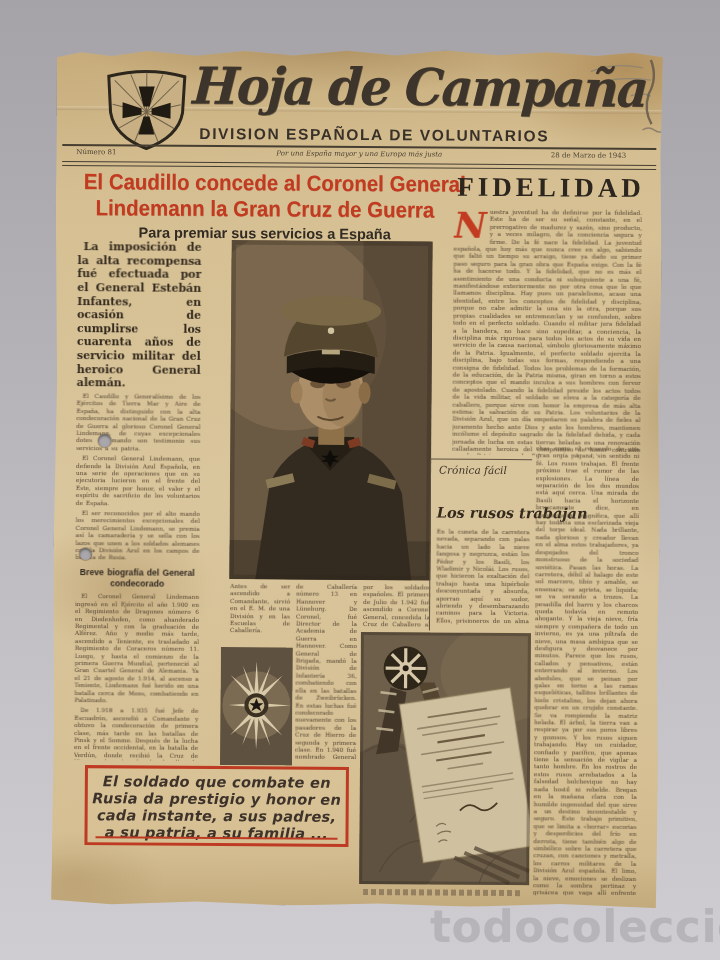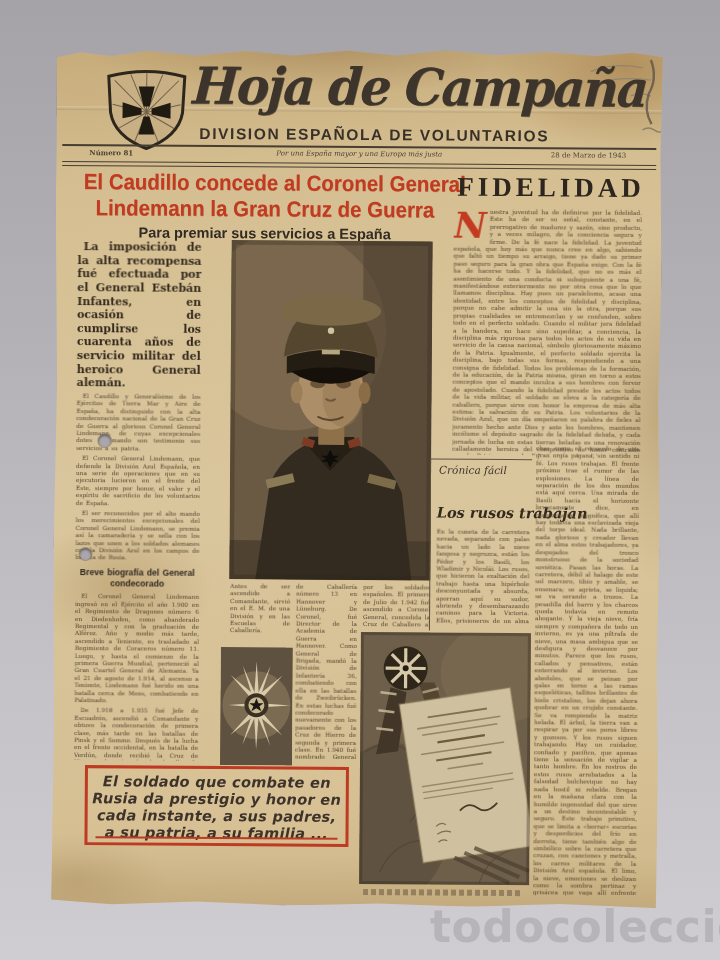--- a/index.html
+++ b/index.html
@@ -34,21 +34,21 @@
   .mast-title{left:136px;top:8px;width:410px;font-family:"DejaVu Serif",serif;
     font-style:italic;font-weight:bold;font-size:49px;letter-spacing:-2px;color:#3d352b;
     transform:skewX(-3deg) scaleY(1.04);text-shadow:.6px .6px 0 rgba(55,46,32,.55);white-space:nowrap;}
   .mast-sub{left:143px;top:76px;font-family:"Liberation Sans",sans-serif;font-weight:bold;
     font-size:15.5px;letter-spacing:1.6px;color:#38312a;white-space:nowrap;}
   .rule{position:absolute;background:#473e32;}
   .r-a{left:6px;right:6px;top:96px;height:2.2px;}
   .r-b1{left:6px;right:6px;top:113px;height:1.3px;}
   .r-b2{left:6px;right:6px;top:116.5px;height:1.3px;}
   .dl{top:100px;font-size:7px;color:#4c4234;white-space:nowrap;}
-  .dl-issue{left:33px;font-weight:bold;}
+  .dl-issue{left:20px;font-weight:normal;}
   .dl-motto{left:0;width:100%;text-align:center;font-style:italic;}
   .dl-date{right:36px;}
 
   
   .hl{left:14px;width:390px;text-align:center;font-family:"Liberation Sans",sans-serif;
     font-weight:800;font-size:22px;color:#c23b21;transform:scaleX(.93);white-space:nowrap;
     text-shadow:.4px .4px 0 rgba(150,45,20,.35);}
   .hl1{top:121px;} .hl2{top:147px;}
   .subhead{left:14px;top:176px;width:390px;text-align:center;font-family:"Liberation Sans",sans-serif;
     font-weight:bold;font-size:14.5px;color:#322b23;}

